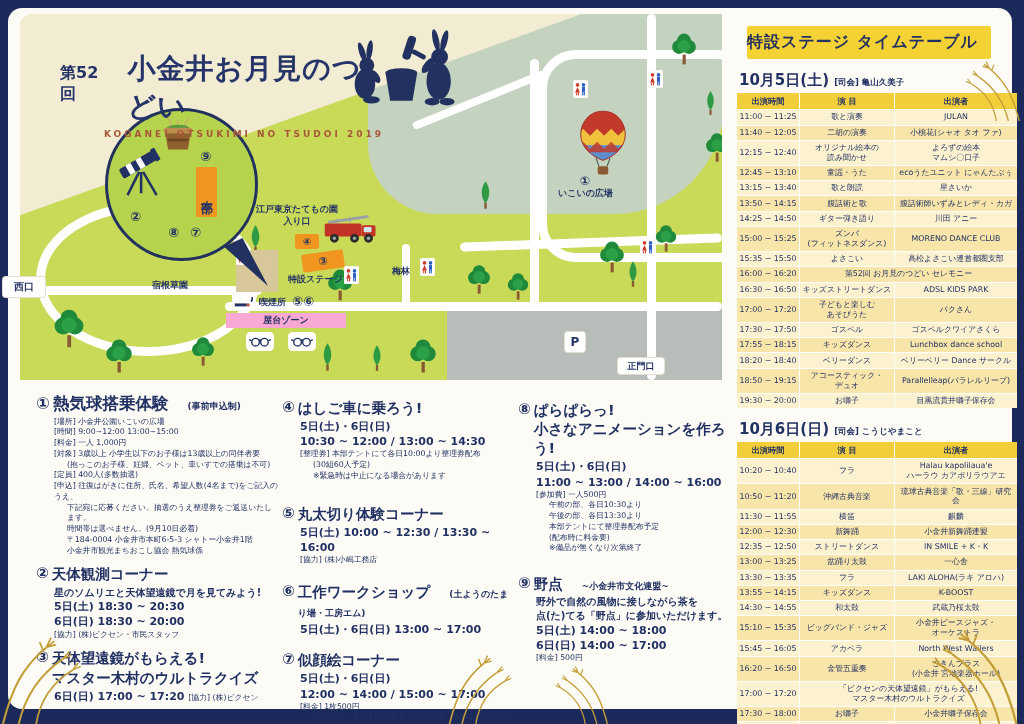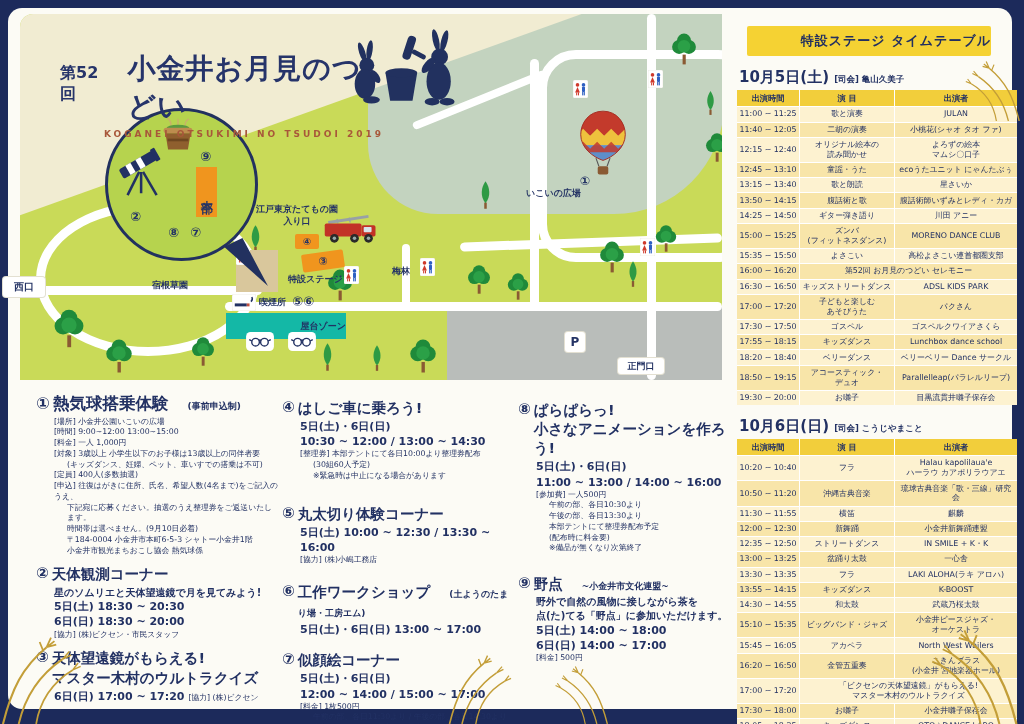--- a/index.html
+++ b/index.html
@@ -22,22 +22,22 @@
         border:9px solid #fff;border-radius:38px}
   .mlabel{position:absolute;font-size:9px;font-weight:700;color:#253465;
           white-space:pre-line;text-align:center;line-height:1.3}
   .mnum{position:absolute;font-size:12px;font-weight:600;color:#253465}
   .wbox{position:absolute;background:#fff;border-radius:3px;color:#253465;
         font-weight:800;display:flex;align-items:center;justify-content:center;
         box-shadow:0 0 0 1px #e3e0d2}
   .obox{position:absolute;background:#f0951e;color:#253465;font-weight:700;
         display:flex;align-items:center;justify-content:center;border-radius:2px}
   #beige{position:absolute;left:216px;top:236px;width:42px;height:42px;background:#d9c79c}
-  #yatai{position:absolute;left:206px;top:299px;width:120px;height:26px;background:#14b8a6;
-         display:flex;align-items:center;justify-content:flex-end;font-size:9px;font-weight:700}
+  #yatai{position:absolute;left:206px;top:299px;width:120px;height:15px;background:#f9a8d4;
+         display:flex;align-items:center;justify-content:center;font-size:9px;font-weight:700}
   #mag{position:absolute;left:85px;top:94px;width:147px;height:147px;border-radius:50%;
        background:#b6d34e;border:3.5px solid #22315f}
   #magptr{position:absolute;left:204px;top:224px;width:44px;height:48px;background:#22315f;
           clip-path:polygon(0% 18%,42% 0%,100% 100%)}
   .hqbox{position:absolute;left:88px;top:56px;width:21px;height:50px;background:#f0951e;
          color:#253465;font-weight:800;font-size:12px;writing-mode:vertical-rl;
          display:flex;align-items:center;justify-content:center;letter-spacing:2px}
   .spr{position:absolute}
   .spr svg{display:block;width:100%;height:100%}
   
@@ -63,22 +63,22 @@
   .event.big .ev-num,.event.big .ev-ttl{font-size:16.5px}
   .ev-lines{margin:2px 0 0 18px}
   .ev-line{line-height:1.38}
   .ev-line.b{font-size:11px;font-weight:700}
   .ev-line.m{font-size:10px;font-weight:700}
   .ev-line.s{font-size:7.8px}
   .ev-line.si{font-size:7.8px;padding-left:13px}
   .ltail{font-size:7.8px;font-weight:400;margin-left:4px}
   
   #panel{position:absolute;left:737px;top:26px;width:280px}
-  .badge{width:244px;margin-left:10px;background:#f5d233;color:#233060;text-align:right;
-         font-size:13px;font-weight:800;padding:6px 0;border-radius:2px;letter-spacing:1px}
+  .badge{width:244px;margin-left:10px;background:#f5d233;color:#233060;text-align:left;
+         font-size:16px;font-weight:800;padding:6px 0;border-radius:2px;letter-spacing:1px}
   .day{margin-top:11px}
   .day-head{margin:0 0 3px 2px}
   .day-date{font-size:15px;font-weight:800}
   .day-mc{font-size:8.5px;font-weight:700;}
   .thead,.trow{display:flex;align-items:stretch}
   .thead{background:#f2ce3b;font-weight:700}
   .thead .c{font-size:8.2px;padding:3px 2px}
   .trow{border-top:1.5px solid #fff}
   .trow:nth-of-type(odd){background:#fdf2d0}
   .trow:nth-of-type(even){background:#f8e5a9}
@@ -396,21 +396,21 @@
       <svg viewBox="0 0 26 18">
         <use href="#sym-smoke"></use>
       </svg>
     </i>
   <div class="mlabel" style="left:239px;top:283px">喫煙所</div>
   <div class="mnum" style="left:272px;top:280px;font-size:13px">⑤⑥</div>
   <div class="obox" style="left:282px;top:238px;width:42px;height:18px;font-size:11px;transform:rotate(-8deg)">③</div>
   <div class="mlabel" style="left:268px;top:260px">特設ステージ</div>
   <div class="obox" style="left:275px;top:220px;width:24px;height:15px;font-size:10px">④</div>
   <div class="mnum" style="left:560px;top:160px">①</div>
-  <div class="mlabel" style="left:506px;top:174px">いこいの広場</div>
+  <div class="mlabel" style="left:538px;top:174px">いこいの広場</div>
   <div class="mlabel" style="left:372px;top:252px">梅林</div>
   <div class="wbox" style="left:545px;top:318px;width:20px;height:20px;font-size:12px">P</div>
   <div class="wbox" style="left:598px;top:344px;width:46px;height:16px;font-size:9px">正門口</div>
 
   <div id="magptr"></div>
   <div id="mag">
     <i class="spr" style="left:50px;top:6px;width:40px;height:36px">
         <svg viewBox="0 0 44 40">
           <use href="#sym-basket"></use>
         </svg>
@@ -452,21 +452,21 @@
 
 
           <div class="ev-line s"><span class="lt">[場所] 小金井公園いこいの広場</span><span class="ltail"></span></div>
 
           <div class="ev-line s"><span class="lt">[時間] 9:00~12:00 13:00~15:00</span><span class="ltail"></span></div>
 
           <div class="ev-line s"><span class="lt">[料金] 一人 1,000円</span><span class="ltail"></span></div>
 
           <div class="ev-line s"><span class="lt">[対象] 3歳以上 小学生以下のお子様は13歳以上の同伴者要</span><span class="ltail"></span></div>
 
-          <div class="ev-line si"><span class="lt">(キッズダンス、妊婦、ペット、車いすでの搭乗は不可)</span><span class="ltail"></span></div>
+          <div class="ev-line si"><span class="lt">(抱っこのお子様、妊婦、ペット、車いすでの搭乗は不可)</span><span class="ltail"></span></div>
 
           <div class="ev-line s"><span class="lt">[定員] 400人(多数抽選)</span><span class="ltail"></span></div>
 
           <div class="ev-line s"><span class="lt">[申込] 往復はがきに住所、氏名、希望人数(4名まで)をご記入のうえ、</span><span class="ltail"></span></div>
 
           <div class="ev-line si"><span class="lt">下記宛に応募ください。抽選のうえ整理券をご返送いたします。</span><span class="ltail"></span></div>
 
           <div class="ev-line si"><span class="lt">時間帯は選べません。(9月10日必着)</span><span class="ltail"></span></div>
 
           <div class="ev-line si"><span class="lt">〒184-0004 小金井市本町6-5-3 シャトー小金井1階</span><span class="ltail"></span></div>

